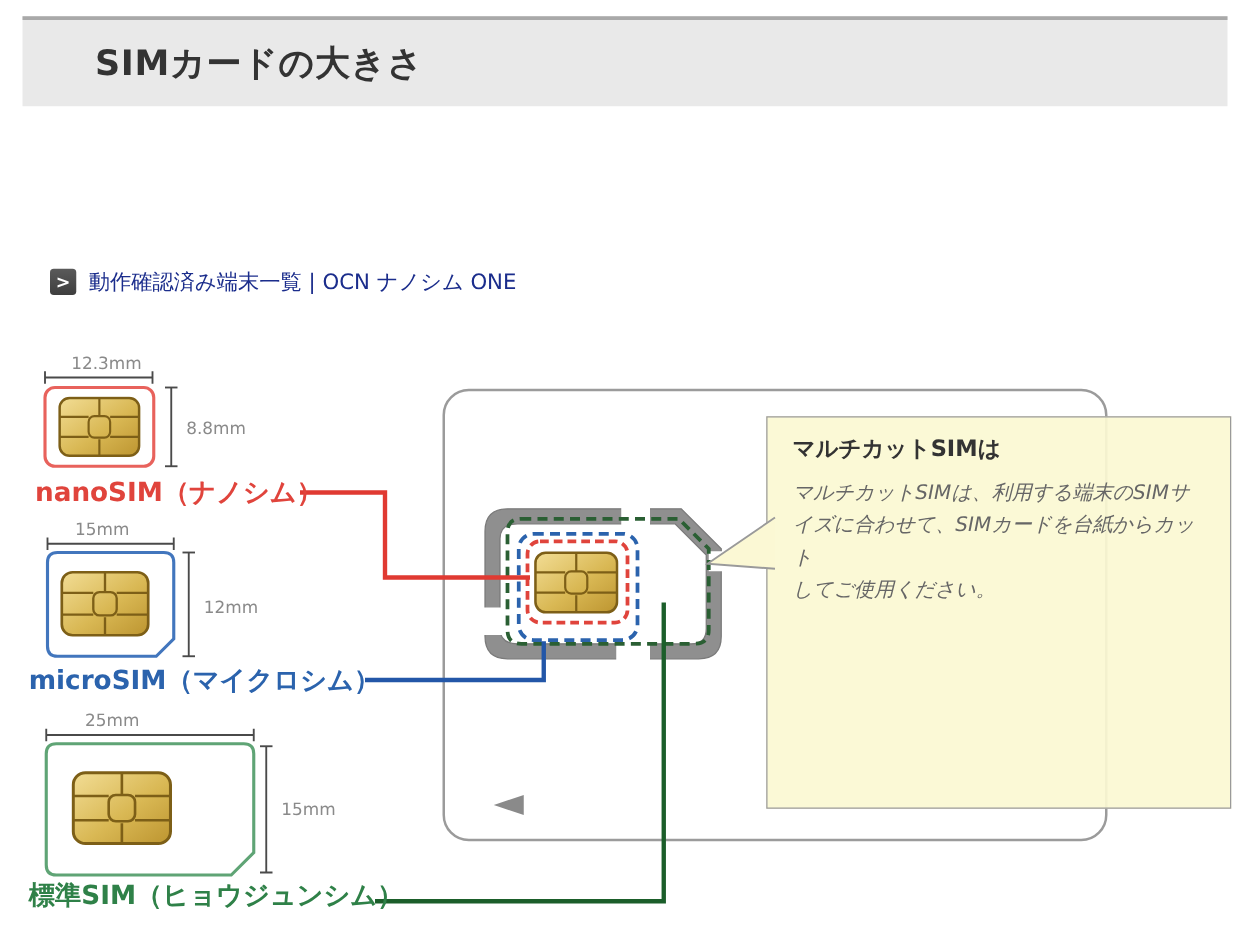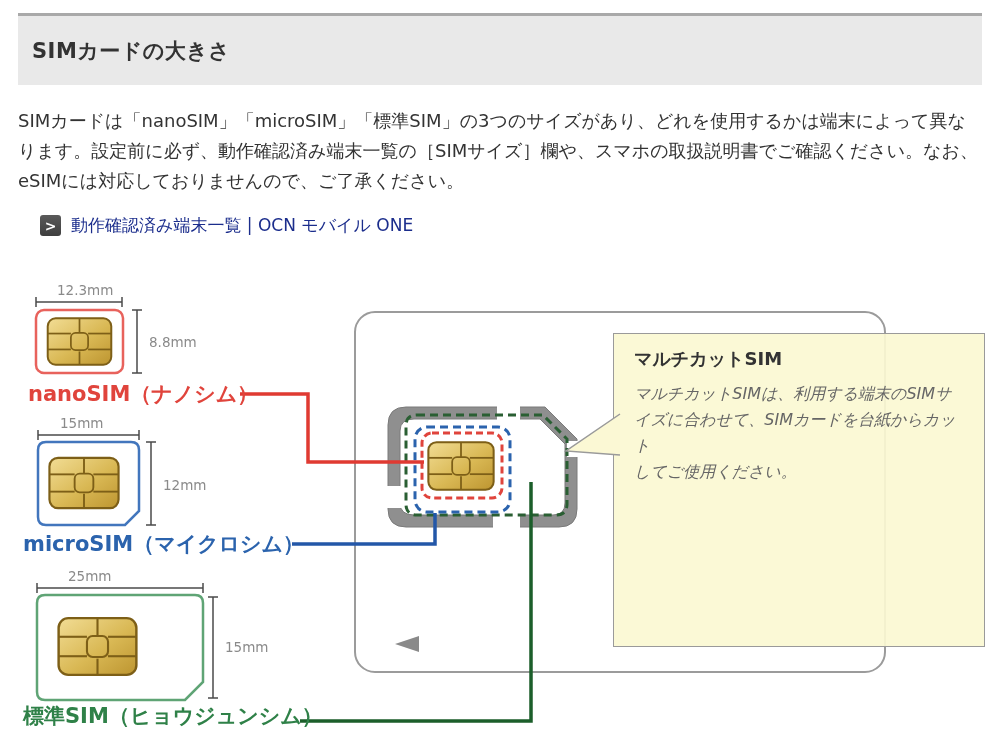--- a/index.html
+++ b/index.html
@@ -5,21 +5,21 @@
   * { margin:0; padding:0; box-sizing:border-box; }
   html,body { background:#fff; }
   body { font-family:"DejaVu Sans","Liberation Sans",sans-serif; }
   #page { position:relative; width:1000px; height:754px; background:#fff; overflow:hidden; }
 
   .section-header {
     position:absolute; left:18px; top:13px; width:964px; height:72px;
     background:#e9e9e9; border-top:3px solid #a9a9a9;
     display:flex; align-items:center; padding-left:14px;
   }
-  .section-header h1 { font-size:21px; font-weight:bold; color:#333; letter-spacing:0.5px; }
+  .section-header h1 { font-size:28px; font-weight:bold; color:#333; letter-spacing:0.5px;margin-left:44px; }
 
   .intro {
     position:absolute; left:18px; top:106px; width:966px;
     font-size:18px; line-height:30px; color:#333;
   }
 
   .link-row { position:absolute; left:40px; top:214px; display:flex; align-items:center; cursor:pointer; }
   .link-icon {
     width:21px; height:21px; border-radius:3px;
     background:linear-gradient(180deg,#5a5a5a,#3e3e3e);
@@ -47,25 +47,24 @@
 </style>
 </head>
 <body>
 
 <div id="page">
 
   <div class="section-header">
     <h1>SIMカードの大きさ</h1>
   </div>
 
-  <p class="intro">SIMカードは「nanoSIM」「microSIM」「標準SIM」の3つのサイズがあり、どれを使用するかは端末によって異なります。設定前に必ず、動作確認済み端末一覧の［SIMサイズ］欄や、スマホの取扱説明書でご確認ください。なお、eSIMには対応しておりませんので、ご了承ください。</p>
 
   <div class="link-row">
     <span class="link-icon">&gt;</span>
-    <a class="link-text">動作確認済み端末一覧 | OCN モバイル ONE</a>
+    <a class="link-text">動作確認済み端末一覧 | OCN ナノシム ONE</a>
   </div>
 
   <svg class="diagram-svg" viewBox="0 0 1000 754">
     <defs>
       <linearGradient id="gold" x1="0" y1="0" x2="1" y2="1">
         <stop offset="0" stop-color="#f2dd95"></stop>
         <stop offset="0.55" stop-color="#d9b854"></stop>
         <stop offset="1" stop-color="#bd9530"></stop>
       </linearGradient>
       <symbol id="chip" viewBox="0 0 100 74">
@@ -156,21 +155,21 @@
         <path d="M 213 597 V 698"></path>
           <path d="M 208 597 H 218"></path>
           <path d="M 208 698 H 218"></path>
       </g>
       <text class="dim-label" x="225" y="652">15mm</text>
       <text class="sim-label" x="23" y="723" fill="#2f8148">標準SIM（ヒョウジュンシム）</text>
     </g>
   </svg>
 
   <div class="callout">
-    <div class="callout-title">マルチカットSIM</div>
+    <div class="callout-title">マルチカットSIMは</div>
     <div class="callout-body">マルチカットSIMは、利用する端末のSIMサ
 イズに合わせて、SIMカードを台紙からカット
 してご使用ください。</div>
   </div>
 
   <svg class="pointer-svg" viewBox="0 0 76 58">
     <polygon points="70,9 70,50 16,46" fill="#fbf8d4"></polygon>
     <path d="M 70 9 L 16 46 L 70 50" fill="none" stroke="#9a9a9a" stroke-width="1.5"></path>
   </svg>
 

